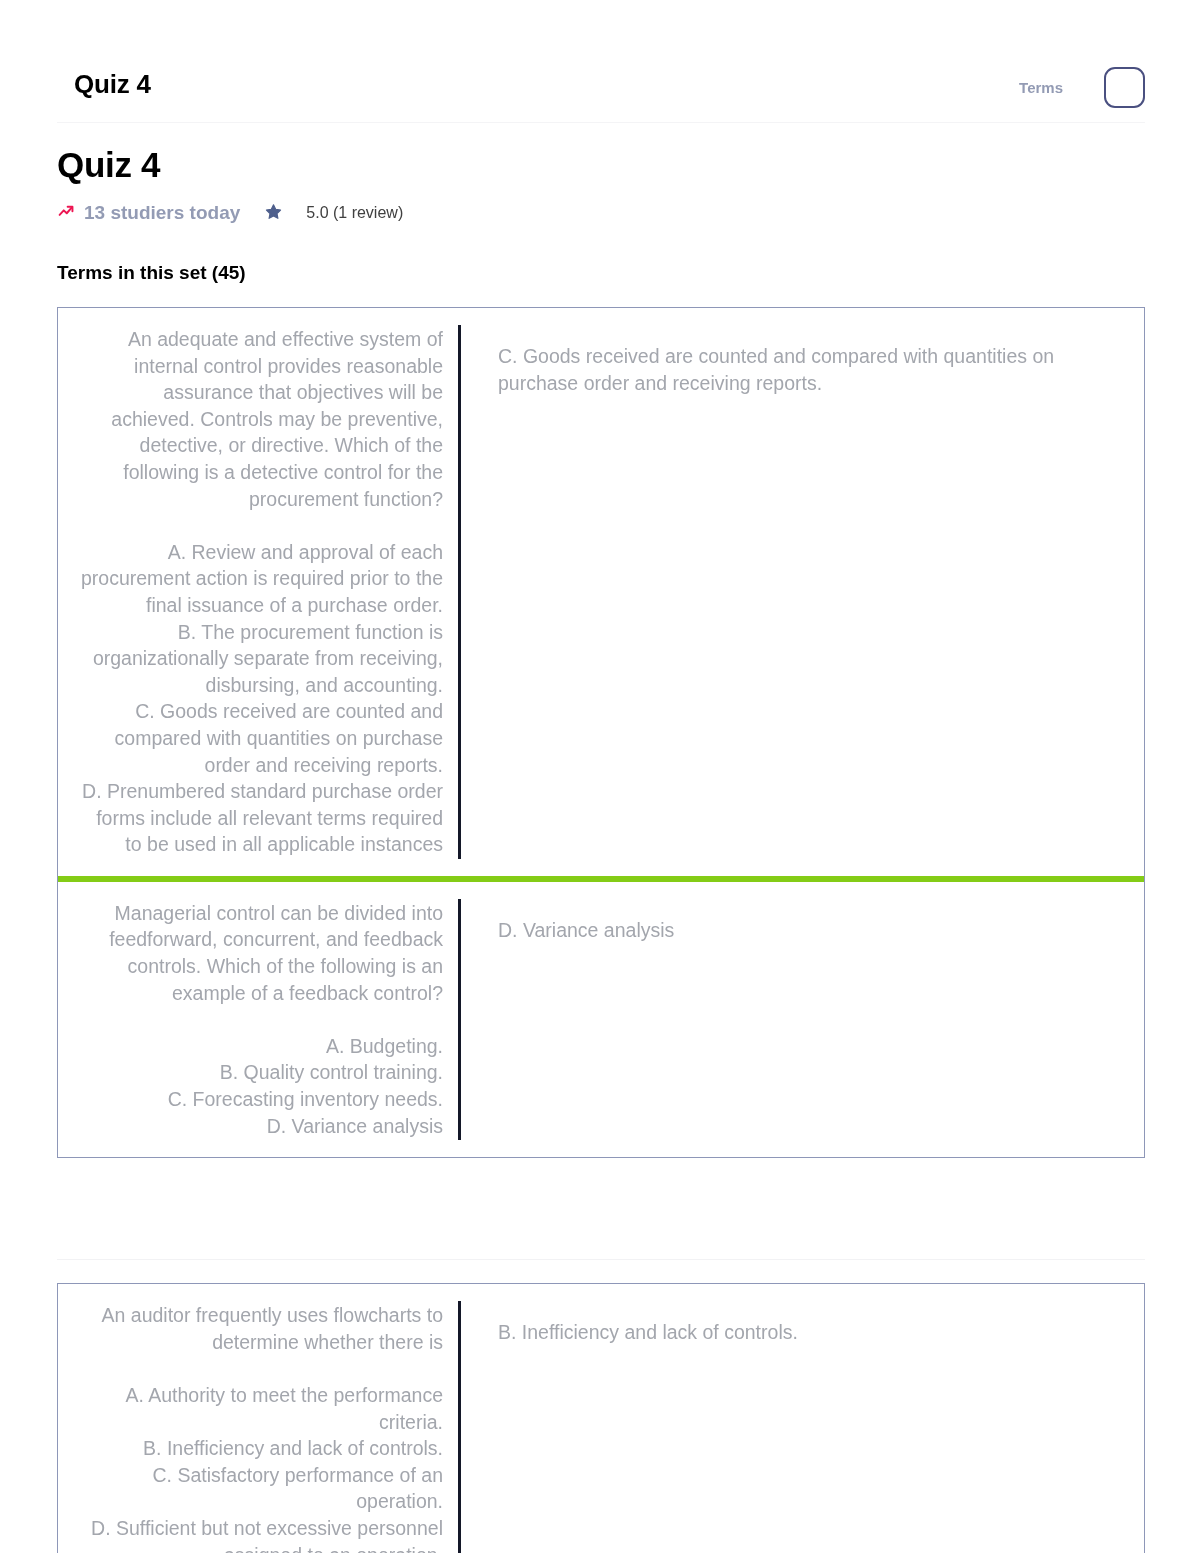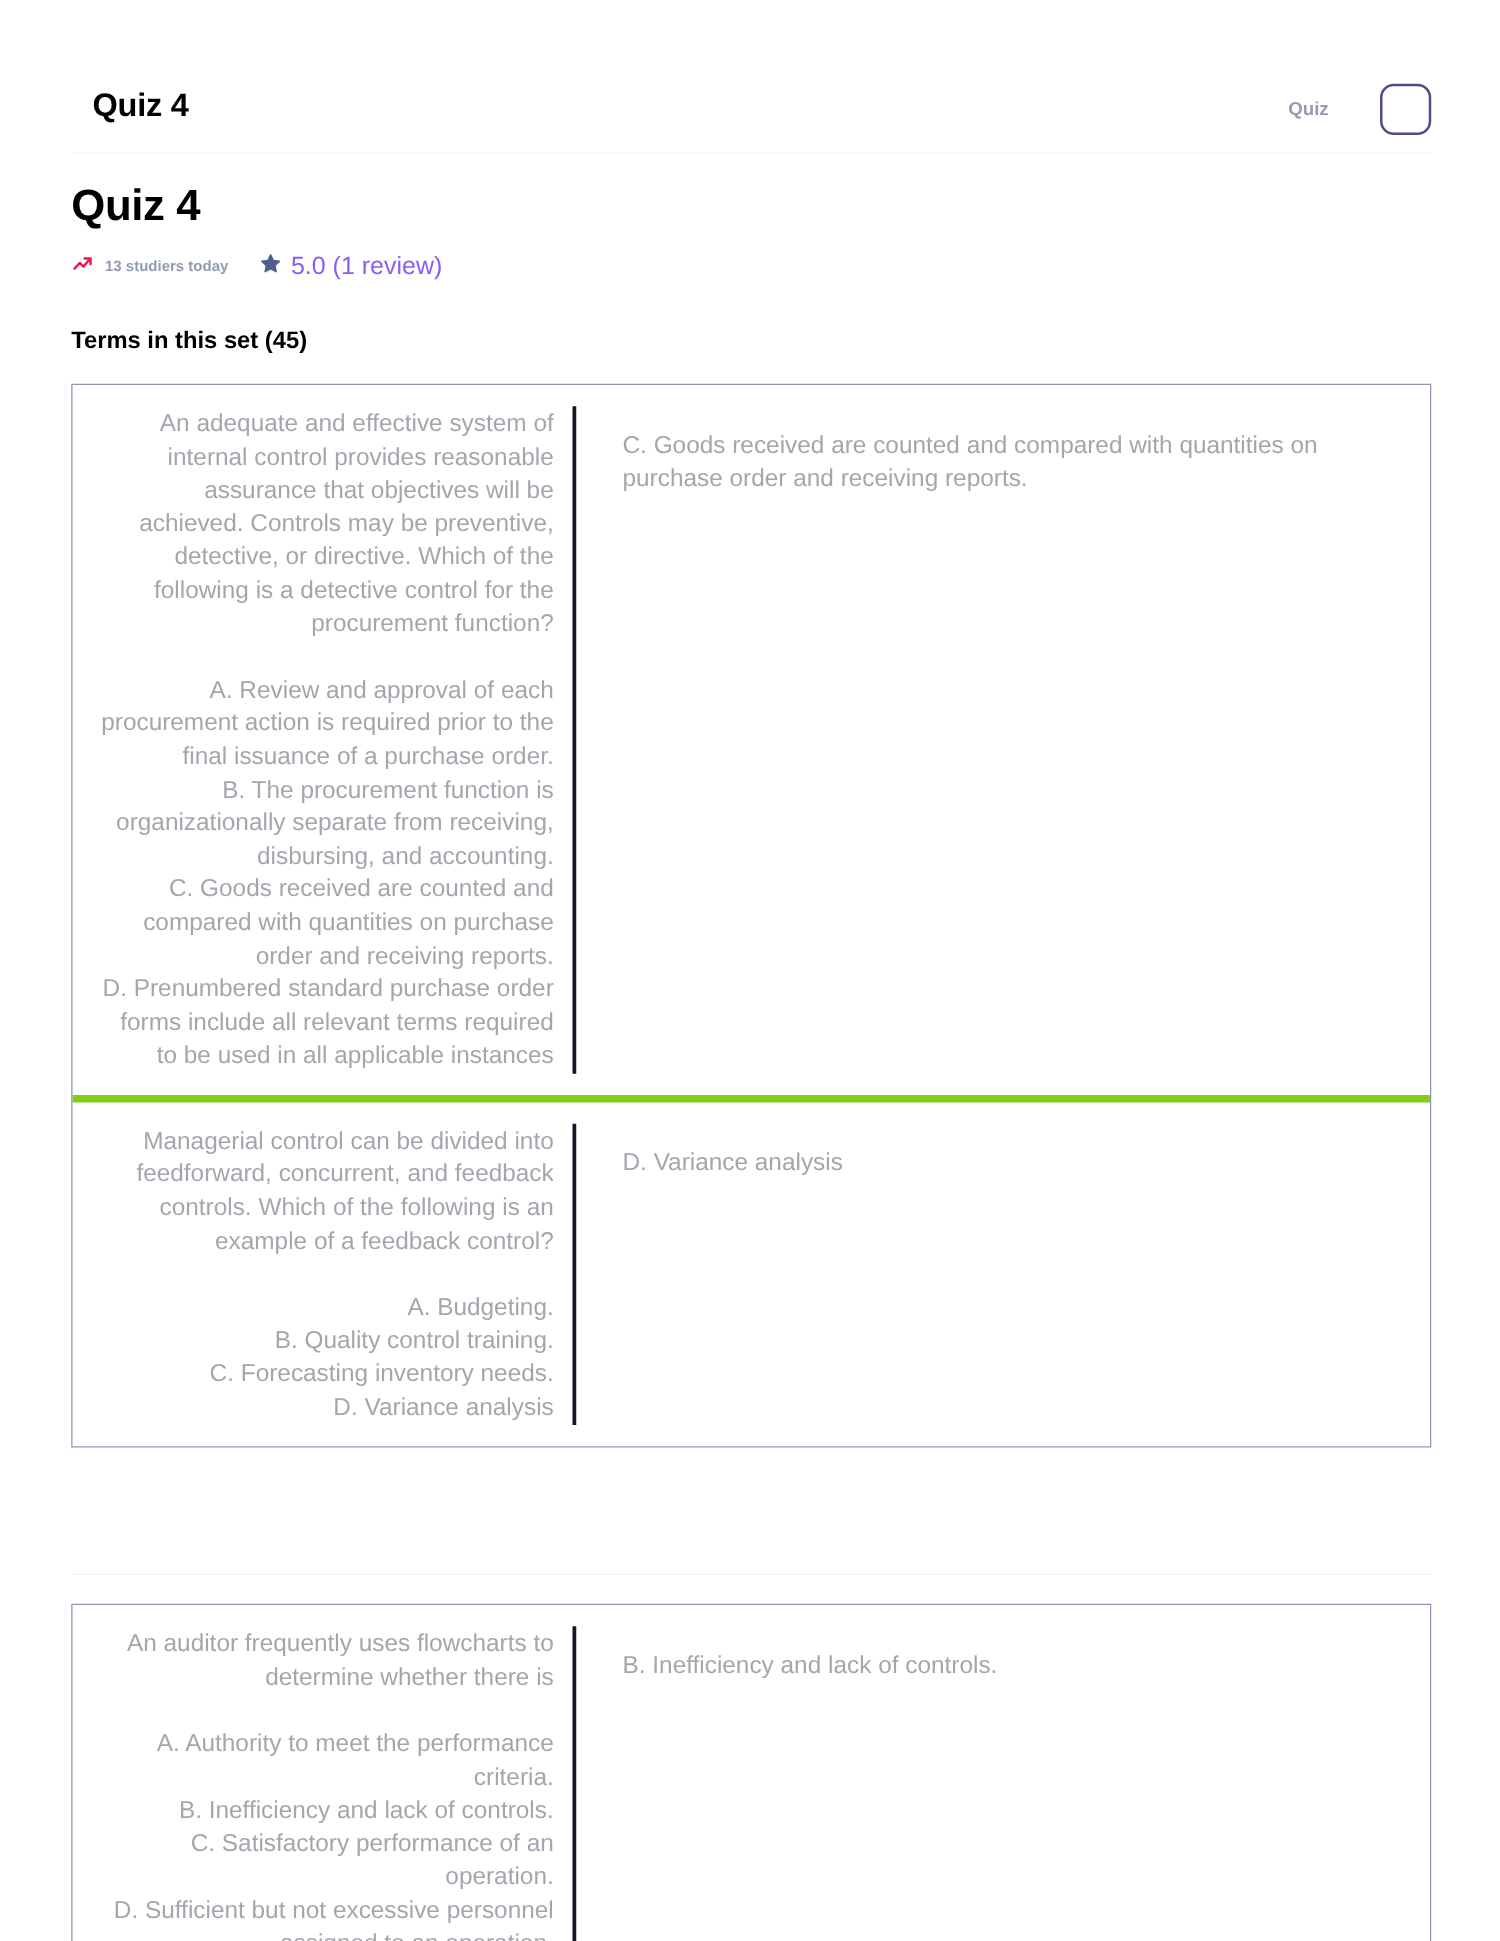--- a/index.html
+++ b/index.html
@@ -77,29 +77,29 @@
     letter-spacing: -0.3px;
   }
   .meta-row {
     display: flex;
     align-items: center;
     margin-top: 20px;
     height: 22px;
   }
   .meta-item { display: flex; align-items: center; }
   .meta-item .label {
-    font-size: 12px;
+    font-size: 19px;
     font-weight: bold;
     color: #939bb4;
     margin-left: 9px;
   }
   .meta-item .rating {
-    font-size: 20px;
-    color: #8b5cf6;
-    margin-left: 8px;
+    font-size: 16px;
+    color: #404040;
+    margin-left: 24px;
   }
   .meta-gap { width: 25px; }
 
   .terms-heading {
     font-size: 19px;
     font-weight: bold;
     color: #000;
     margin: 0;
     padding-top: 38px;
   }
@@ -143,21 +143,21 @@
 </style>
 </head>
 <body>
 
 <div class="page">
 
   <div class="topbar">
     <div class="topbar-inner">
       <div class="topbar-title">Quiz 4</div>
       <div class="topbar-right">
-        <span class="study-label">Quiz</span>
+        <span class="study-label">Terms</span>
         <button class="icon-btn"></button>
       </div>
     </div>
   </div>
 
   <div class="main">
     <h1 class="set-title">Quiz 4</h1>
 
     <div class="meta-row">
       <span class="meta-item">

